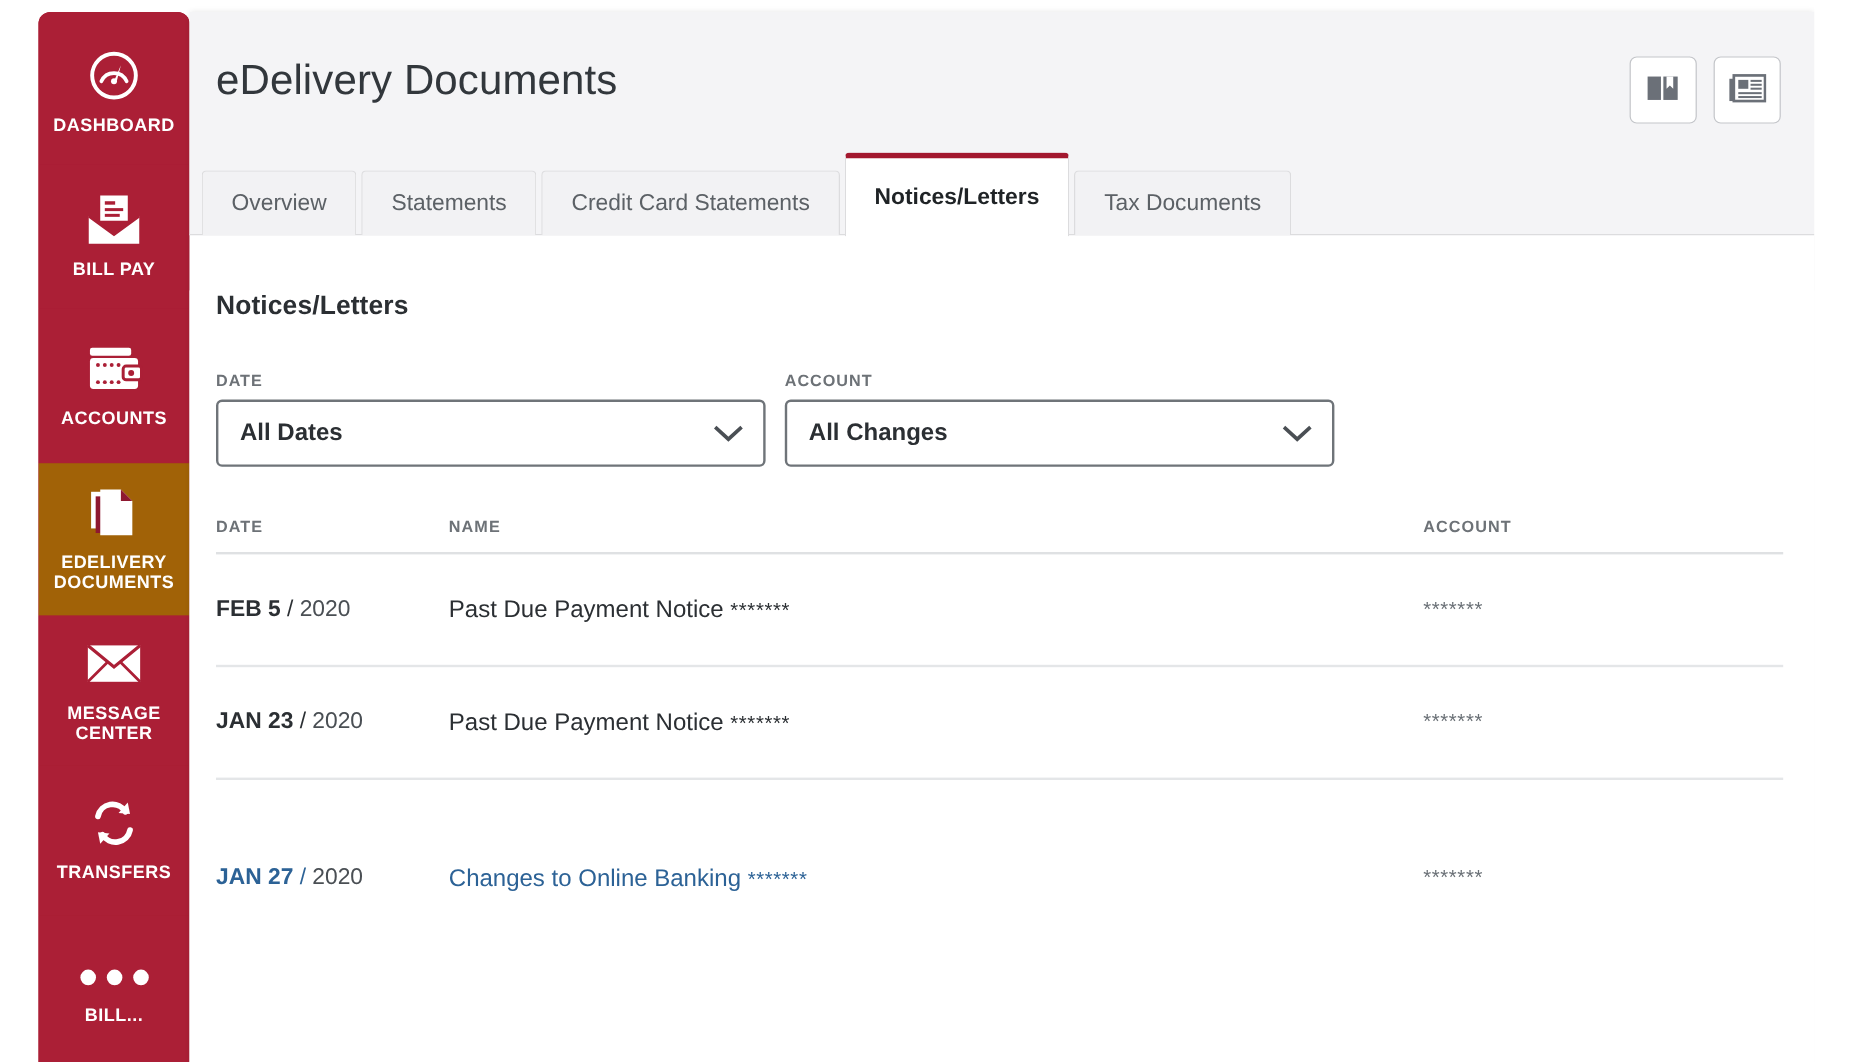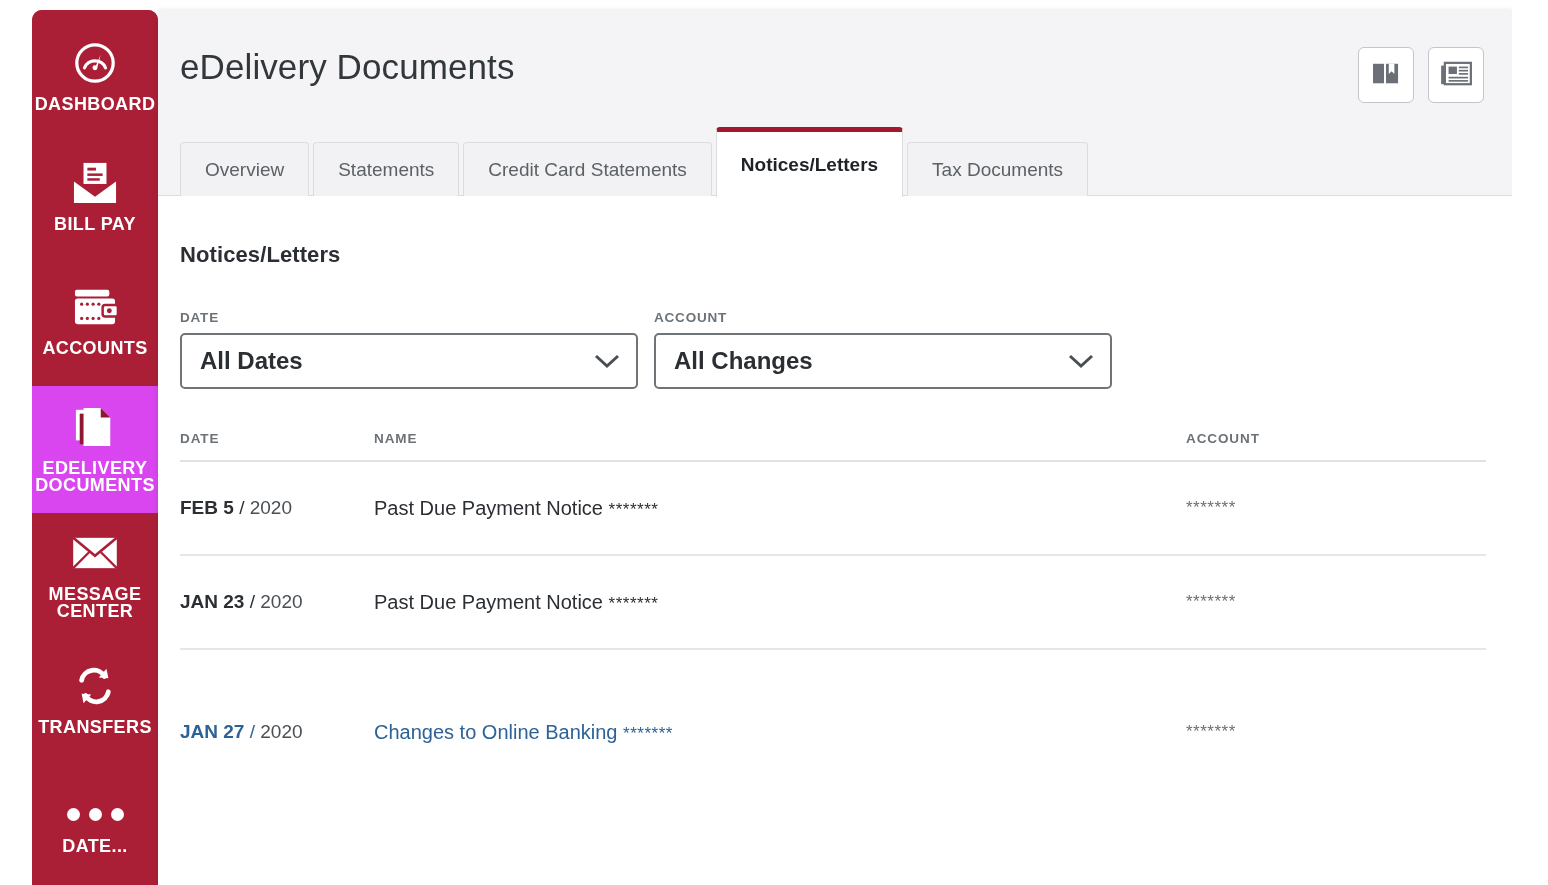--- a/index.html
+++ b/index.html
@@ -40,38 +40,38 @@
     display: flex;
     flex-direction: column;
     align-items: center;
     justify-content: center;
     color: #ffffff;
     text-decoration: none;
     padding: 14px 4px 16px 4px;
     cursor: pointer;
     background: #ab1f36;
   }
-  .nav-item.dark { background: #d946ef; }
+  .nav-item.dark { background: #a16207; }
   .nav-item.n-dashboard { height: 127px; padding-top: 22px; }
   .nav-item.n-billpay   { height: 120px; }
   .nav-item.n-accounts  { height: 129px; }
   .nav-item.n-edelivery { height: 127px; }
   .nav-item.n-transfers { height: 125px; }
   .nav-item.n-message   { height: 125px; }
   .nav-item.n-more      { height: 122px; }
 
   .nav-icon {
     display: flex;
     align-items: center;
     justify-content: center;
     height: 46px;
     margin-bottom: 10px;
   }
   .nav-label {
-    font-size: 18px;
+    font-size: 15px;
     font-weight: bold;
     letter-spacing: 0.4px;
     text-align: center;
     line-height: 17px;
     color: #ffffff;
     white-space: pre-line;
   }
 
   .dots { display: flex; gap: 9px; align-items: center; height: 46px; }
   .dots i { width: 13px; height: 13px; border-radius: 50%; background: #fff; display: block; }
@@ -119,21 +119,21 @@
     background: #ffffff;
     display: flex;
     align-items: center;
     justify-content: center;
     cursor: pointer;
   }
 
   
   .tabs {
     position: absolute;
-    left: 22px;
+    left: 10px;
     bottom: -1px;
     display: flex;
     align-items: flex-end;
   }
   .tab {
     position: relative;
     height: 54px;
     padding: 0 24px;
     display: flex;
     align-items: center;
@@ -200,21 +200,21 @@
     border-radius: 5px;
     background: #ffffff;
     display: flex;
     align-items: center;
     padding: 0 18px;
     cursor: pointer;
   }
   .select.date-select { width: 458px; }
   .select.account-select { width: 458px; }
   .select-value {
-    font-size: 24px;
+    font-size: 20px;
     font-weight: bold;
     color: #2b2f33;
   }
   .chev {
     position: absolute;
     right: 16px;
     top: 50%;
     transform: translateY(-50%);
     display: flex;
   }
@@ -361,21 +361,21 @@
       </span>
       <span class="nav-label">TRANSFERS</span>
     </div>
 
     <div class="nav-item n-more">
       <span class="dots">
           <i></i>
           <i></i>
           <i></i>
         </span>
-      <span class="nav-label">DATE...</span>
+      <span class="nav-label">BILL...</span>
     </div>
 
   </nav>
 
   <main class="card">
 
     <header class="card-header">
 
       <h1 class="page-title">eDelivery Documents</h1>
 

